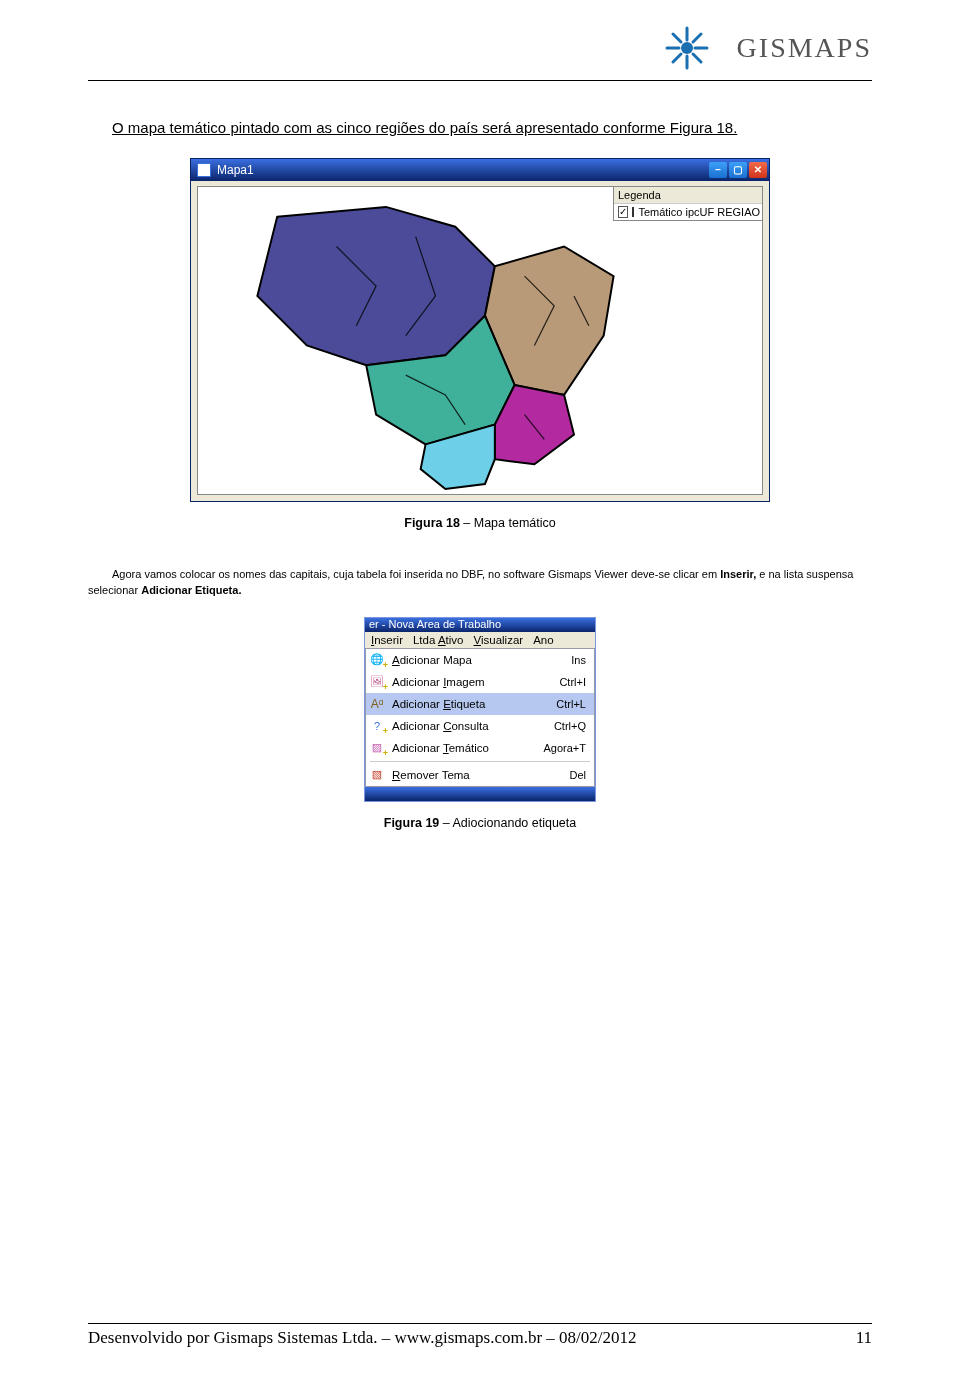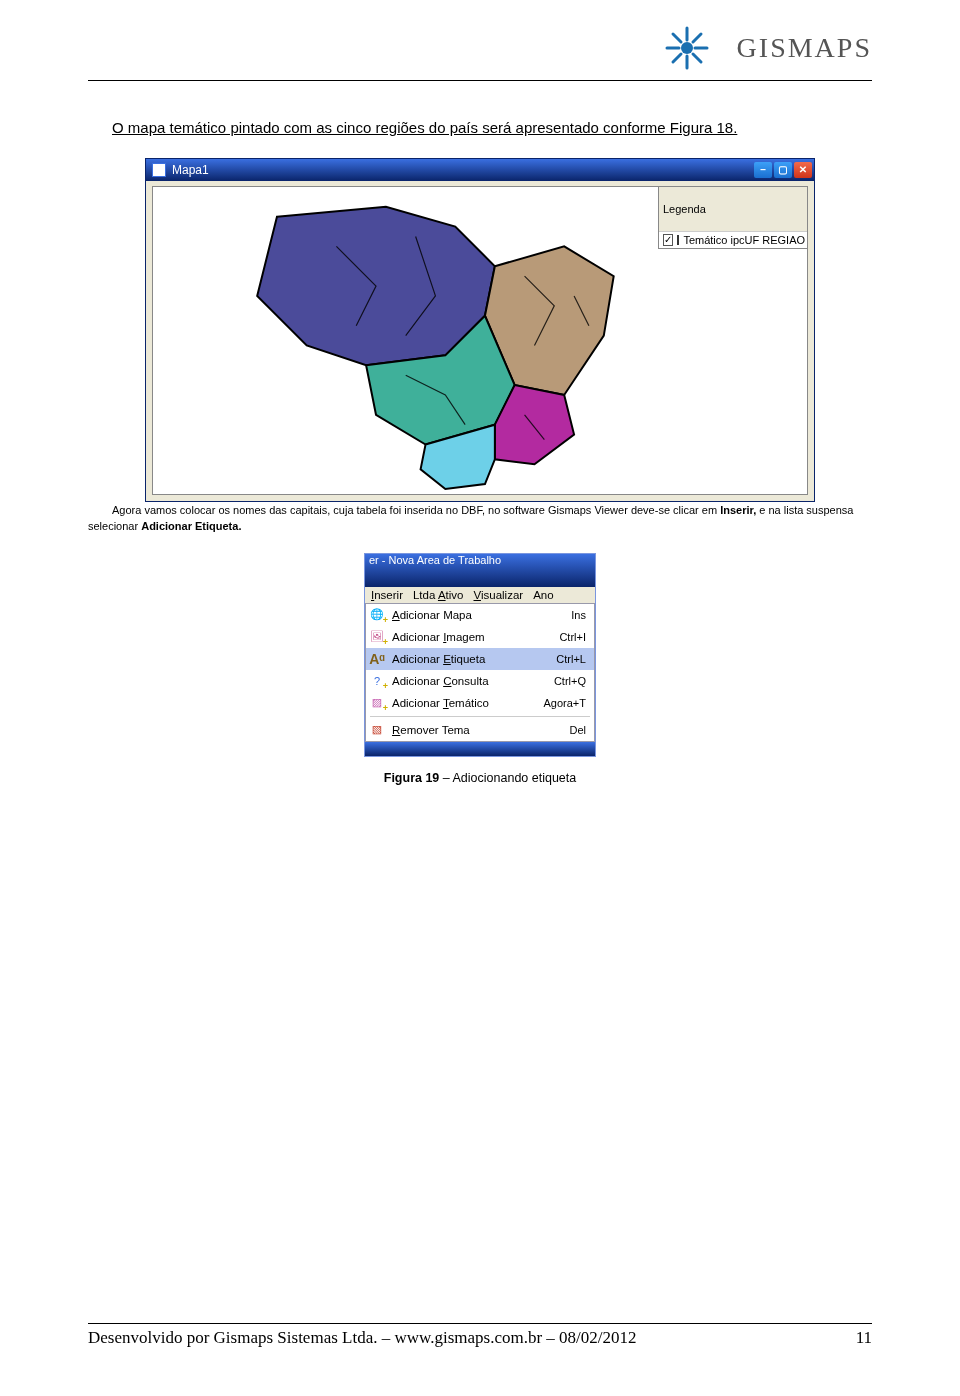--- a/index.html
+++ b/index.html
@@ -43,21 +43,21 @@
     font-size: 15px;
     line-height: 1.5;
     margin: 0 0 18px 0;
     text-indent: 24px;
     text-decoration: underline;
   }
 
   
   .fig1-wrap { text-align: center; }
   .win {
-    width: 670px;
+    width: 580px;
     margin: 0 auto;
     border: 1px solid #0a246a;
     font-family: Tahoma, sans-serif;
     text-align: left;
   }
   .titlebar {
     height: 22px;
     background: linear-gradient(#3a6fe0, #0a246a);
     display: flex;
     align-items: center;
@@ -92,21 +92,21 @@
     position: absolute;
     right: 6px; top: 4px;
     width: 150px;
     background: #fff;
     border: 1px solid #888;
     font-size: 11px;
     z-index: 5;
   }
   .legend-head {
     background: #ece9d8;
-    padding: 16px 4px;
+    padding: 2px 4px;
     border-bottom: 1px solid #ccc;
   }
   .legend-row {
     padding: 2px 4px;
     display: flex; align-items: center; gap: 4px;
     white-space: nowrap;
   }
   .legend-cb {
     width: 12px; height: 12px; border: 1px solid #555; background:#fff;
     display: inline-flex; align-items: center; justify-content: center;
@@ -147,21 +147,21 @@
   .fig2-wrap { text-align: center; }
   .menu-shot {
     width: 232px;
     margin: 0 auto;
     border: 1px solid #7a96df;
     background: #ece9d8;
     font-family: Tahoma, sans-serif;
     text-align: left;
   }
   .menu-titlebar {
-    height: 33px;
+    height: 14px;
     background: linear-gradient(#3a6fe0,#0a246a);
     color:#fff; font-size: 11px;
     padding: 0 4px;
     overflow: hidden;
     white-space: nowrap;
   }
   .menubar {
     background: #ece9d8;
     display: flex;
     gap: 10px;
@@ -219,21 +219,21 @@
   .footer-row {
     display: flex;
     justify-content: space-between;
     font-family: 'Times New Roman', Times, serif;
     font-size: 17px;
   }
 
   
   .ic-globe { color:#c04080; }
   .ic-img { color:#c04080; }
-  .ic-label { color:#80601a; font-weight:bold; font-size:14px;}
+  .ic-label { color:#80601a; font-weight:normal; font-size:12px;}
   .ic-query { color:#3a6fe0; }
   .ic-thematic { color:#c050a8; }
   .ic-remove { color:#c0301a; }
   .ic-plus {
     position: relative;
   }
   .ic-plus::after {
     content: "+";
     position: absolute;
     right: -2px; bottom: -2px;
@@ -314,20 +314,23 @@
         <div class="legend-box">
           <div class="legend-head">Legenda</div>
           <div class="legend-row">
             <span class="legend-cb">✓</span>
             <span class="legend-swatch"></span>
             <span>Temático ipcUF REGIAO</span>
           </div>
         </div>
       </div>
     </div>
+    <div class="caption">
+      <span class="b">Figura 18</span><span> – Mapa temático</span>
+    </div>
   </div>
 
   <p class="para2">
     <span>Agora vamos colocar os nomes das capitais, cuja tabela foi inserida no DBF, no software Gismaps Viewer deve-se clicar em </span><span class="b">Inserir,</span><span> e na lista suspensa selecionar </span><span class="b">Adicionar Etiqueta.</span>
   </p>
 
   <div class="fig2-wrap">
     <div class="menu-shot">
       <div class="menu-titlebar">er - Nova Area de Trabalho</div>
       <div class="menubar">

